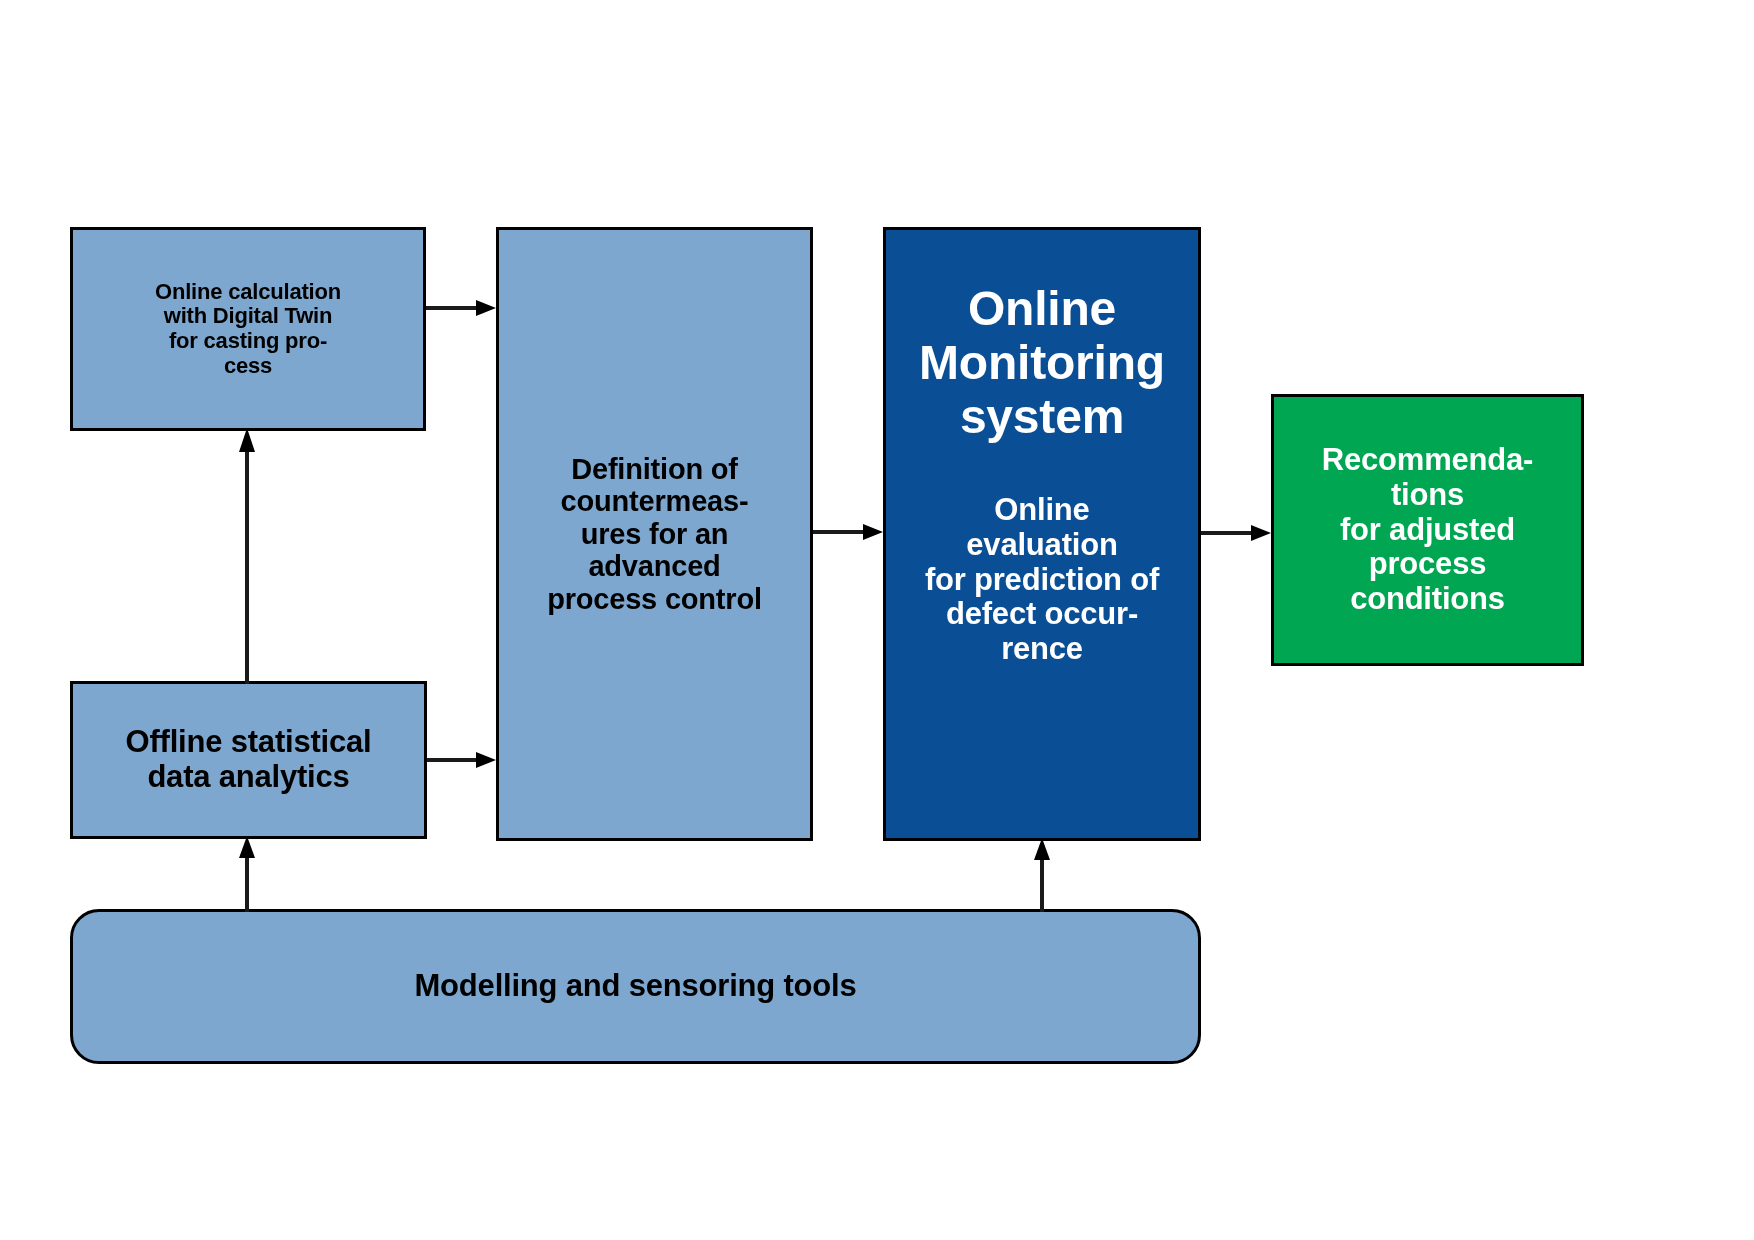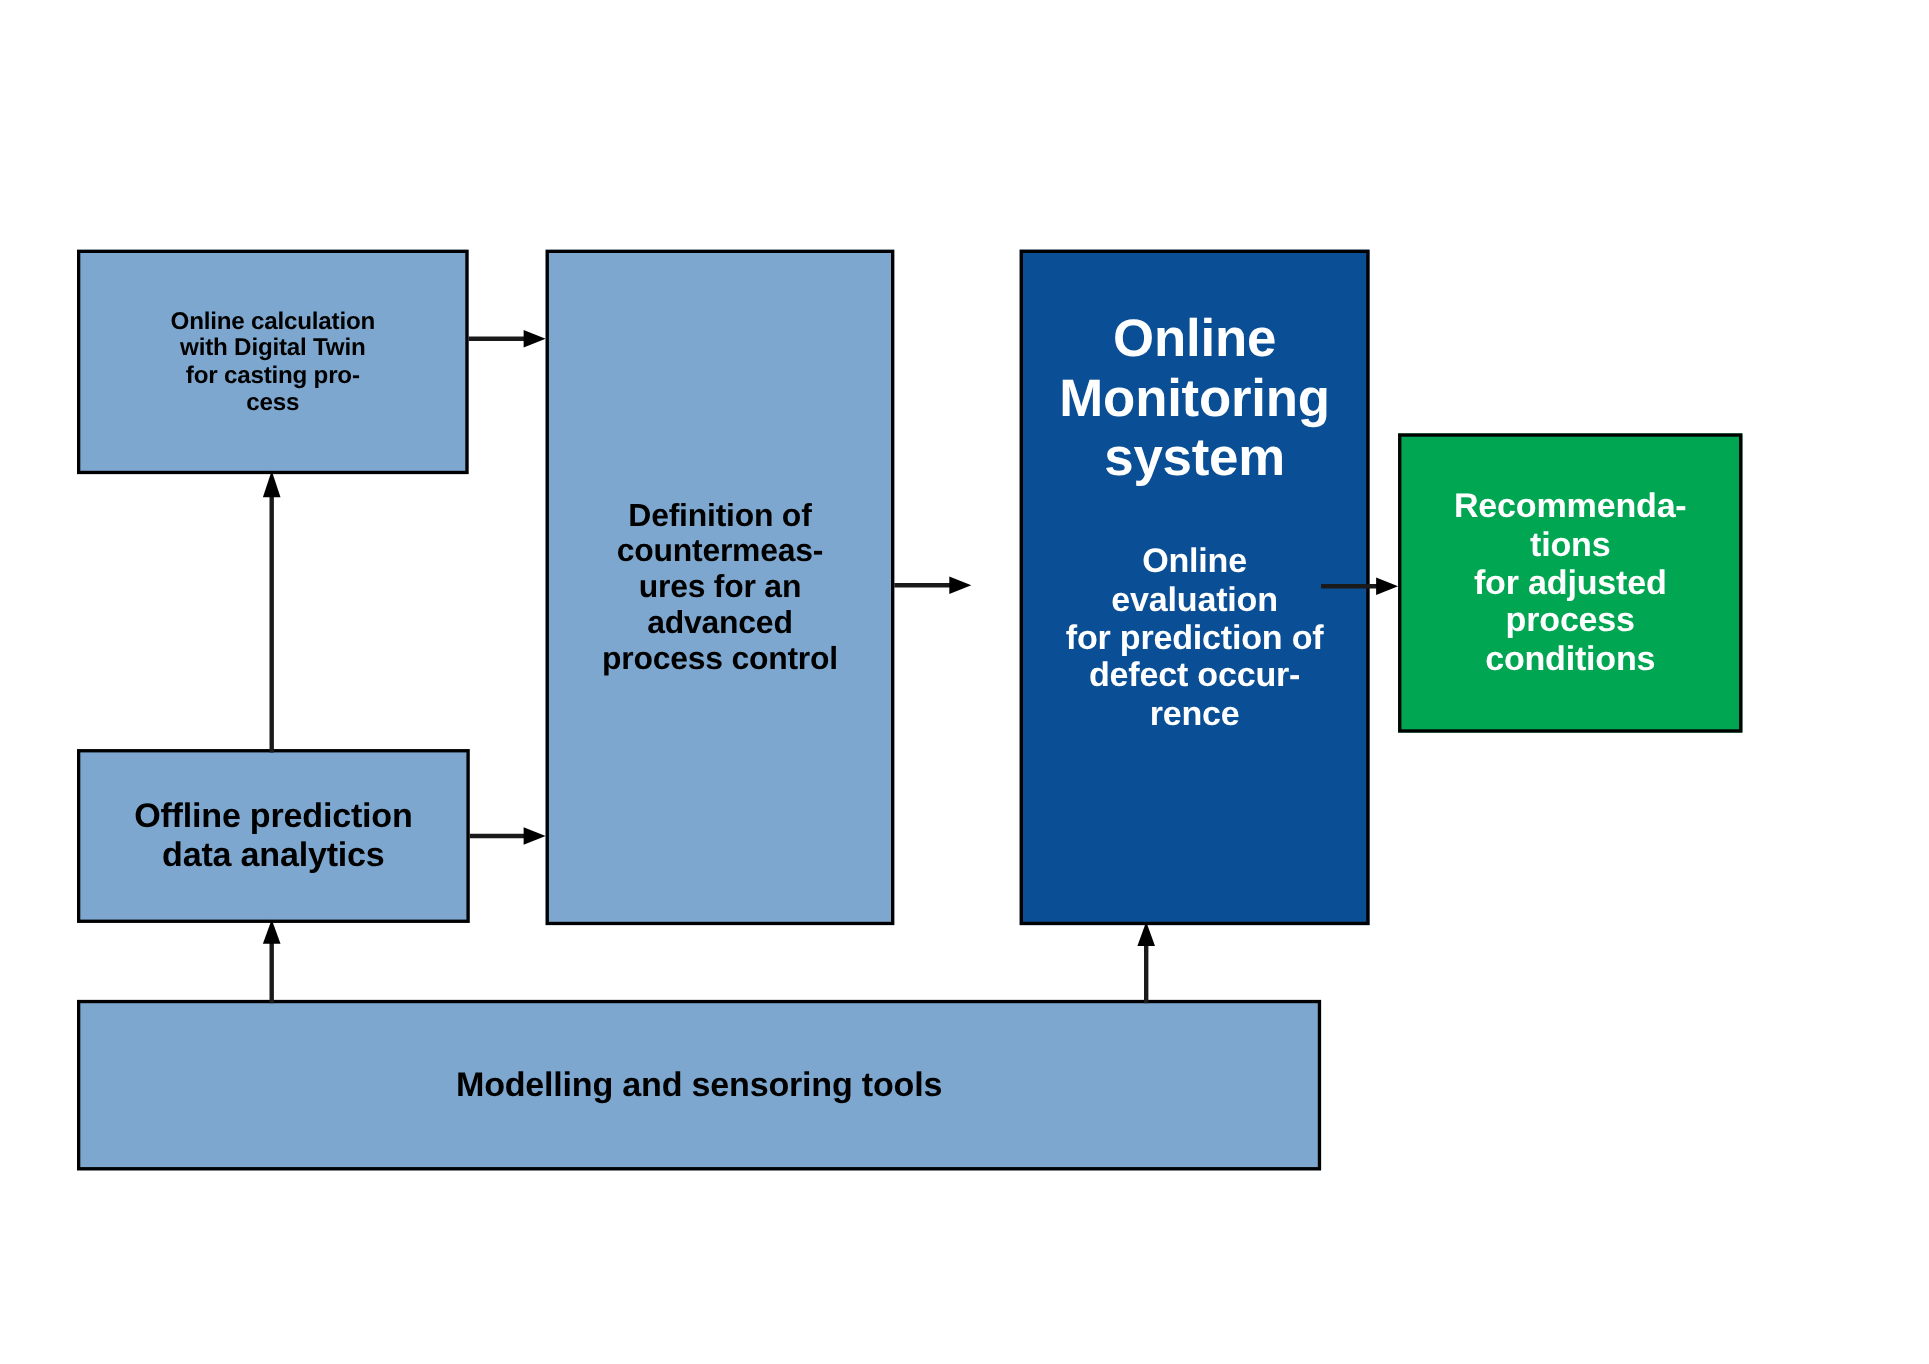--- a/index.html
+++ b/index.html
@@ -53,21 +53,20 @@
   #node-definition {
     left: 496px; top: 227px;  width: 317px; height: 614px;
     font-size: 29px;
     padding: 0 8px;
   }
   #node-monitoring {
     left: 883px; top: 227px;  width: 318px; height: 614px;
     flex-direction: column;
     justify-content: flex-start;
     padding: 0 4px;
-    margin-left: 44px;
   }
   #node-monitoring .headline {
     font-size: 48px;
     line-height: 1.12;
     margin-top: 52px;
     white-space: pre-line;
   }
   #node-monitoring .subline {
     font-size: 31px;
     line-height: 1.12;
@@ -80,20 +79,21 @@
     padding: 0 6px;
   }
   #node-offline {
     left: 70px;  top: 681px;  width: 357px; height: 158px;
     font-size: 31px;
     padding: 0 6px;
   }
   #node-modelling {
     left: 70px;  top: 909px;  width: 1131px; height: 155px;
     font-size: 31px;
+    border-radius: 29px;
   }
 
   
   .conn {
     position: absolute;
   }
   .conn svg {
     display: block;
     overflow: visible;
   }
@@ -124,21 +124,21 @@
 defect occur-
 rence</div>
   </div>
 
   <div class="node node-green" id="node-recommendations">Recommenda-
 tions
 for adjusted
 process
 conditions</div>
 
-  <div class="node node-blue-light" id="node-offline">Offline prediction
+  <div class="node node-blue-light" id="node-offline">Offline statistical
 data analytics</div>
 
   <div class="node node-blue-light" id="node-modelling">Modelling and sensoring tools</div>
 
   <div class="conn" style="left:426px; top:292px; width:72px; height:32px;">
     <svg width="72" height="32" viewBox="0 0 72 32">
       <line x1="0" y1="16" x2="56" y2="16" stroke="#1a1a1a" stroke-width="4"></line>
       <polygon points="70,16 50,8 50,24" fill="#000000"></polygon>
     </svg>
   </div>

